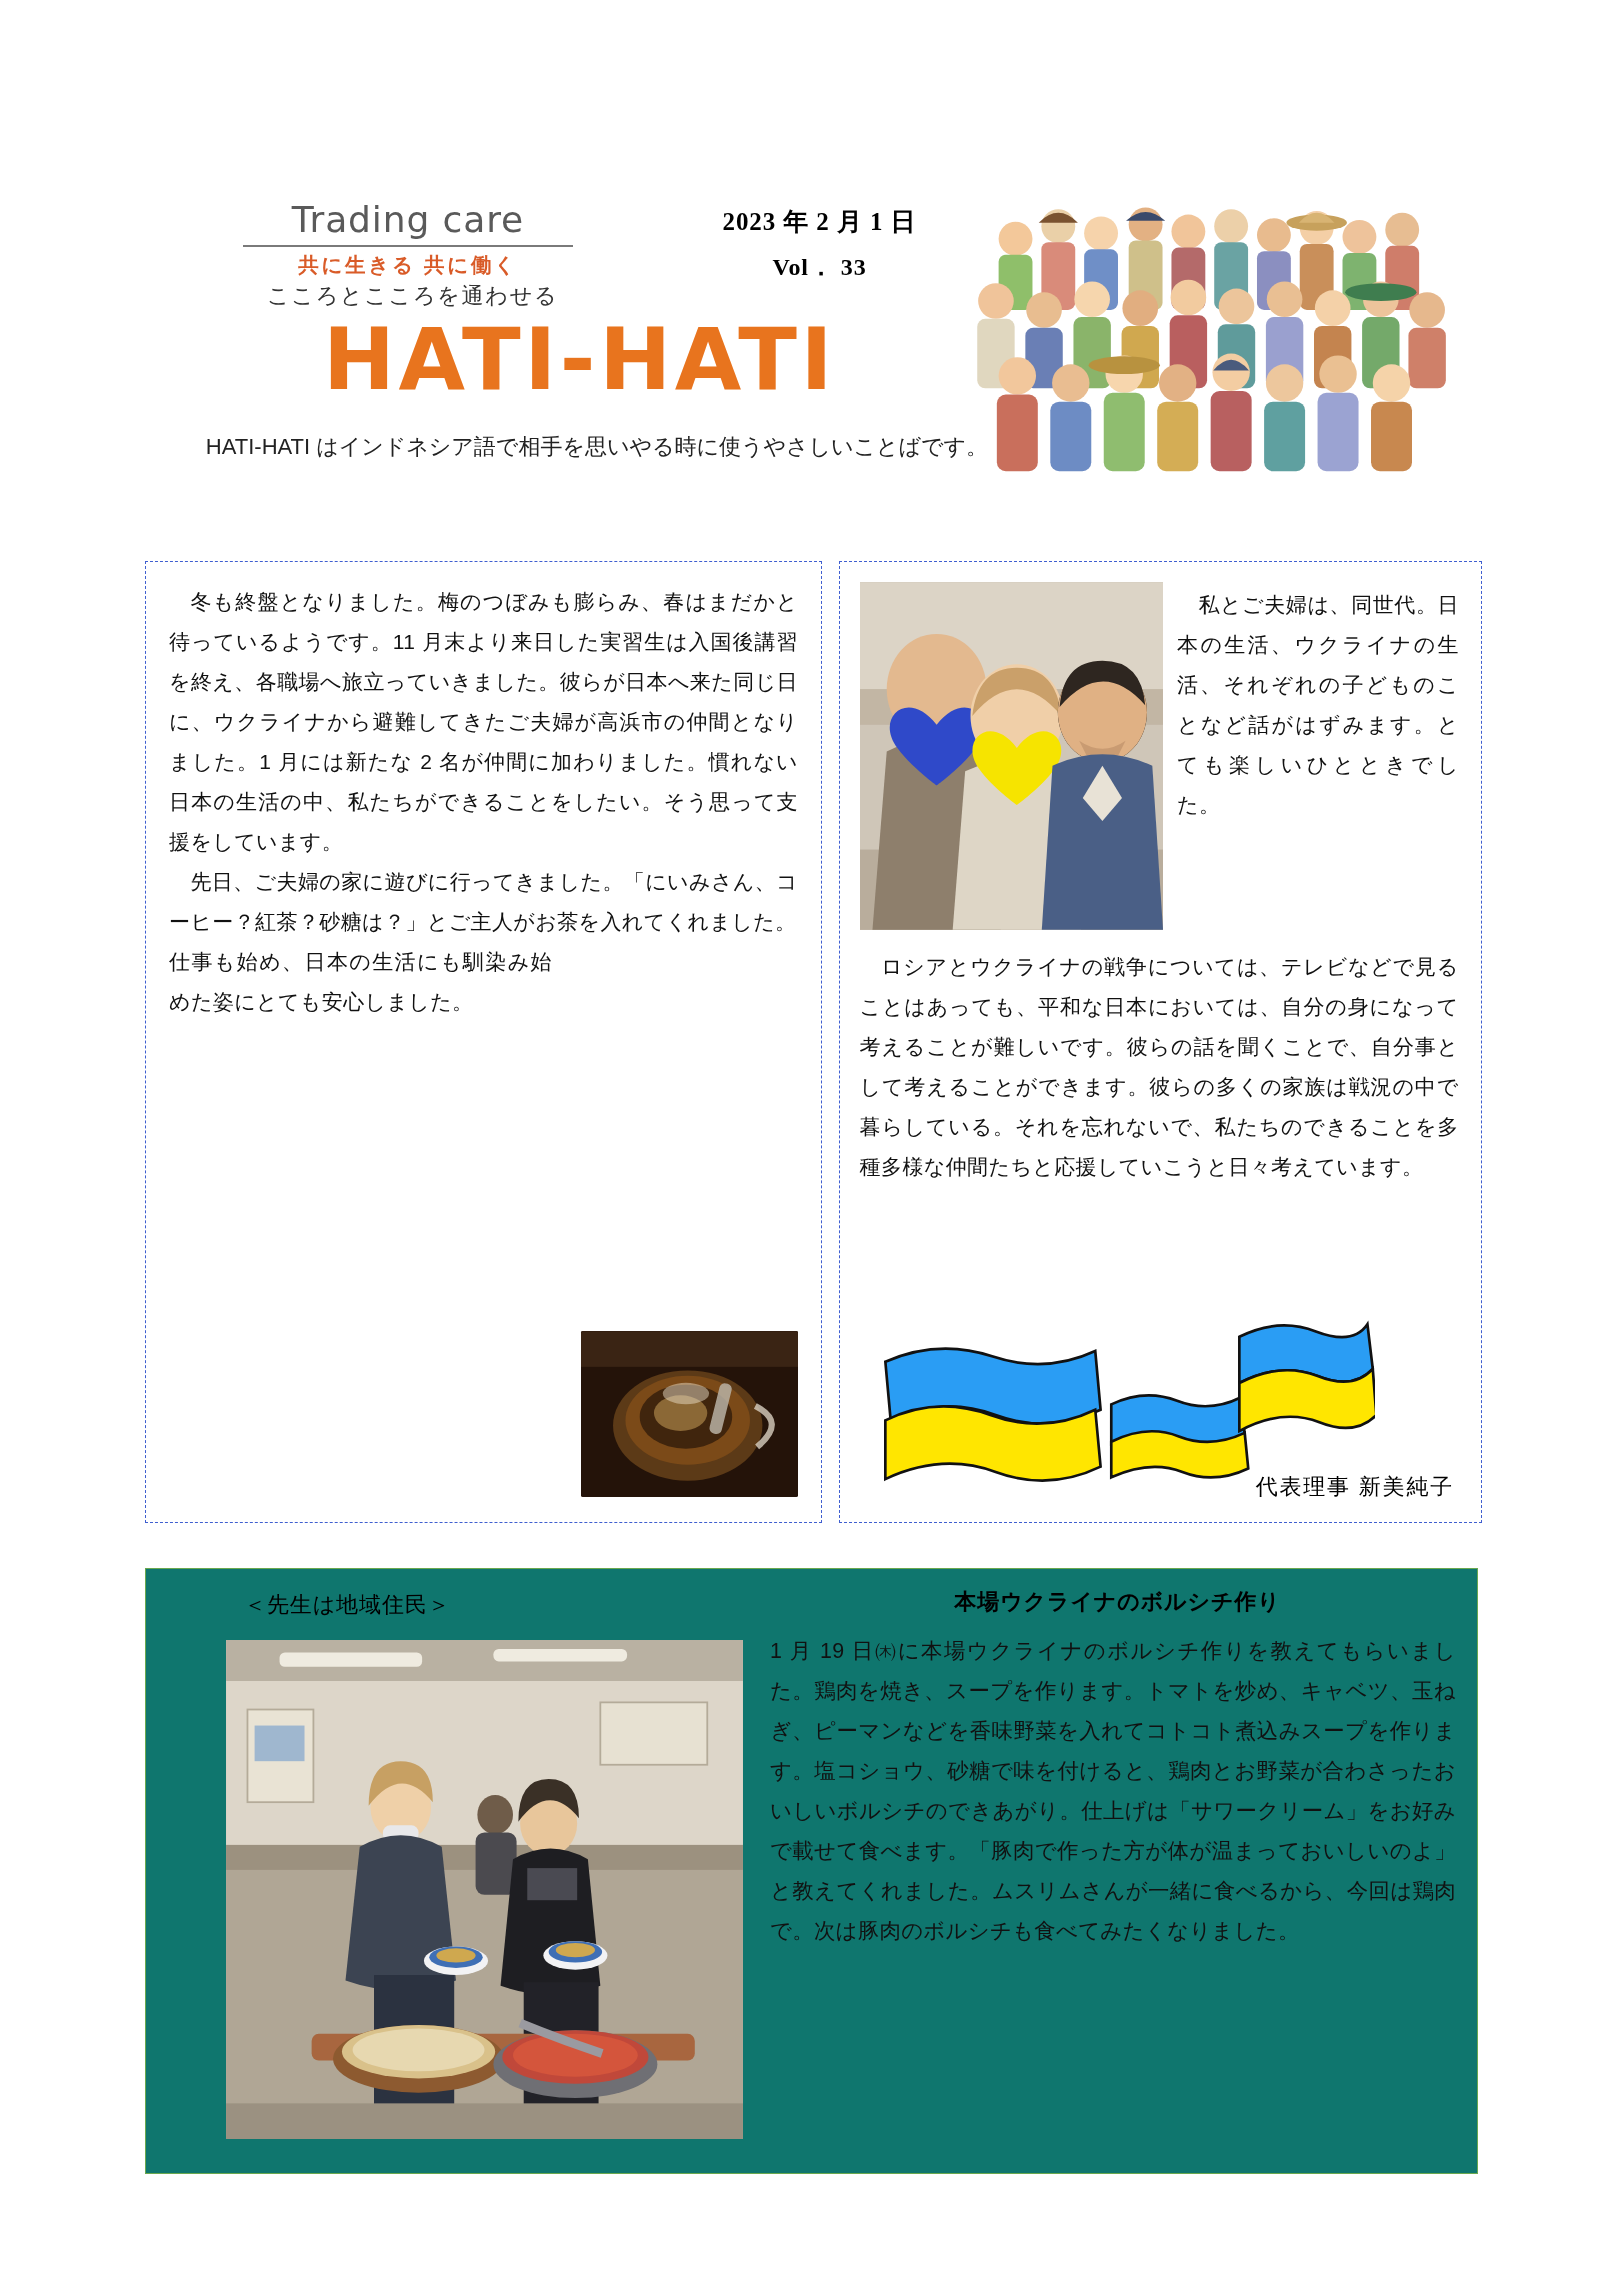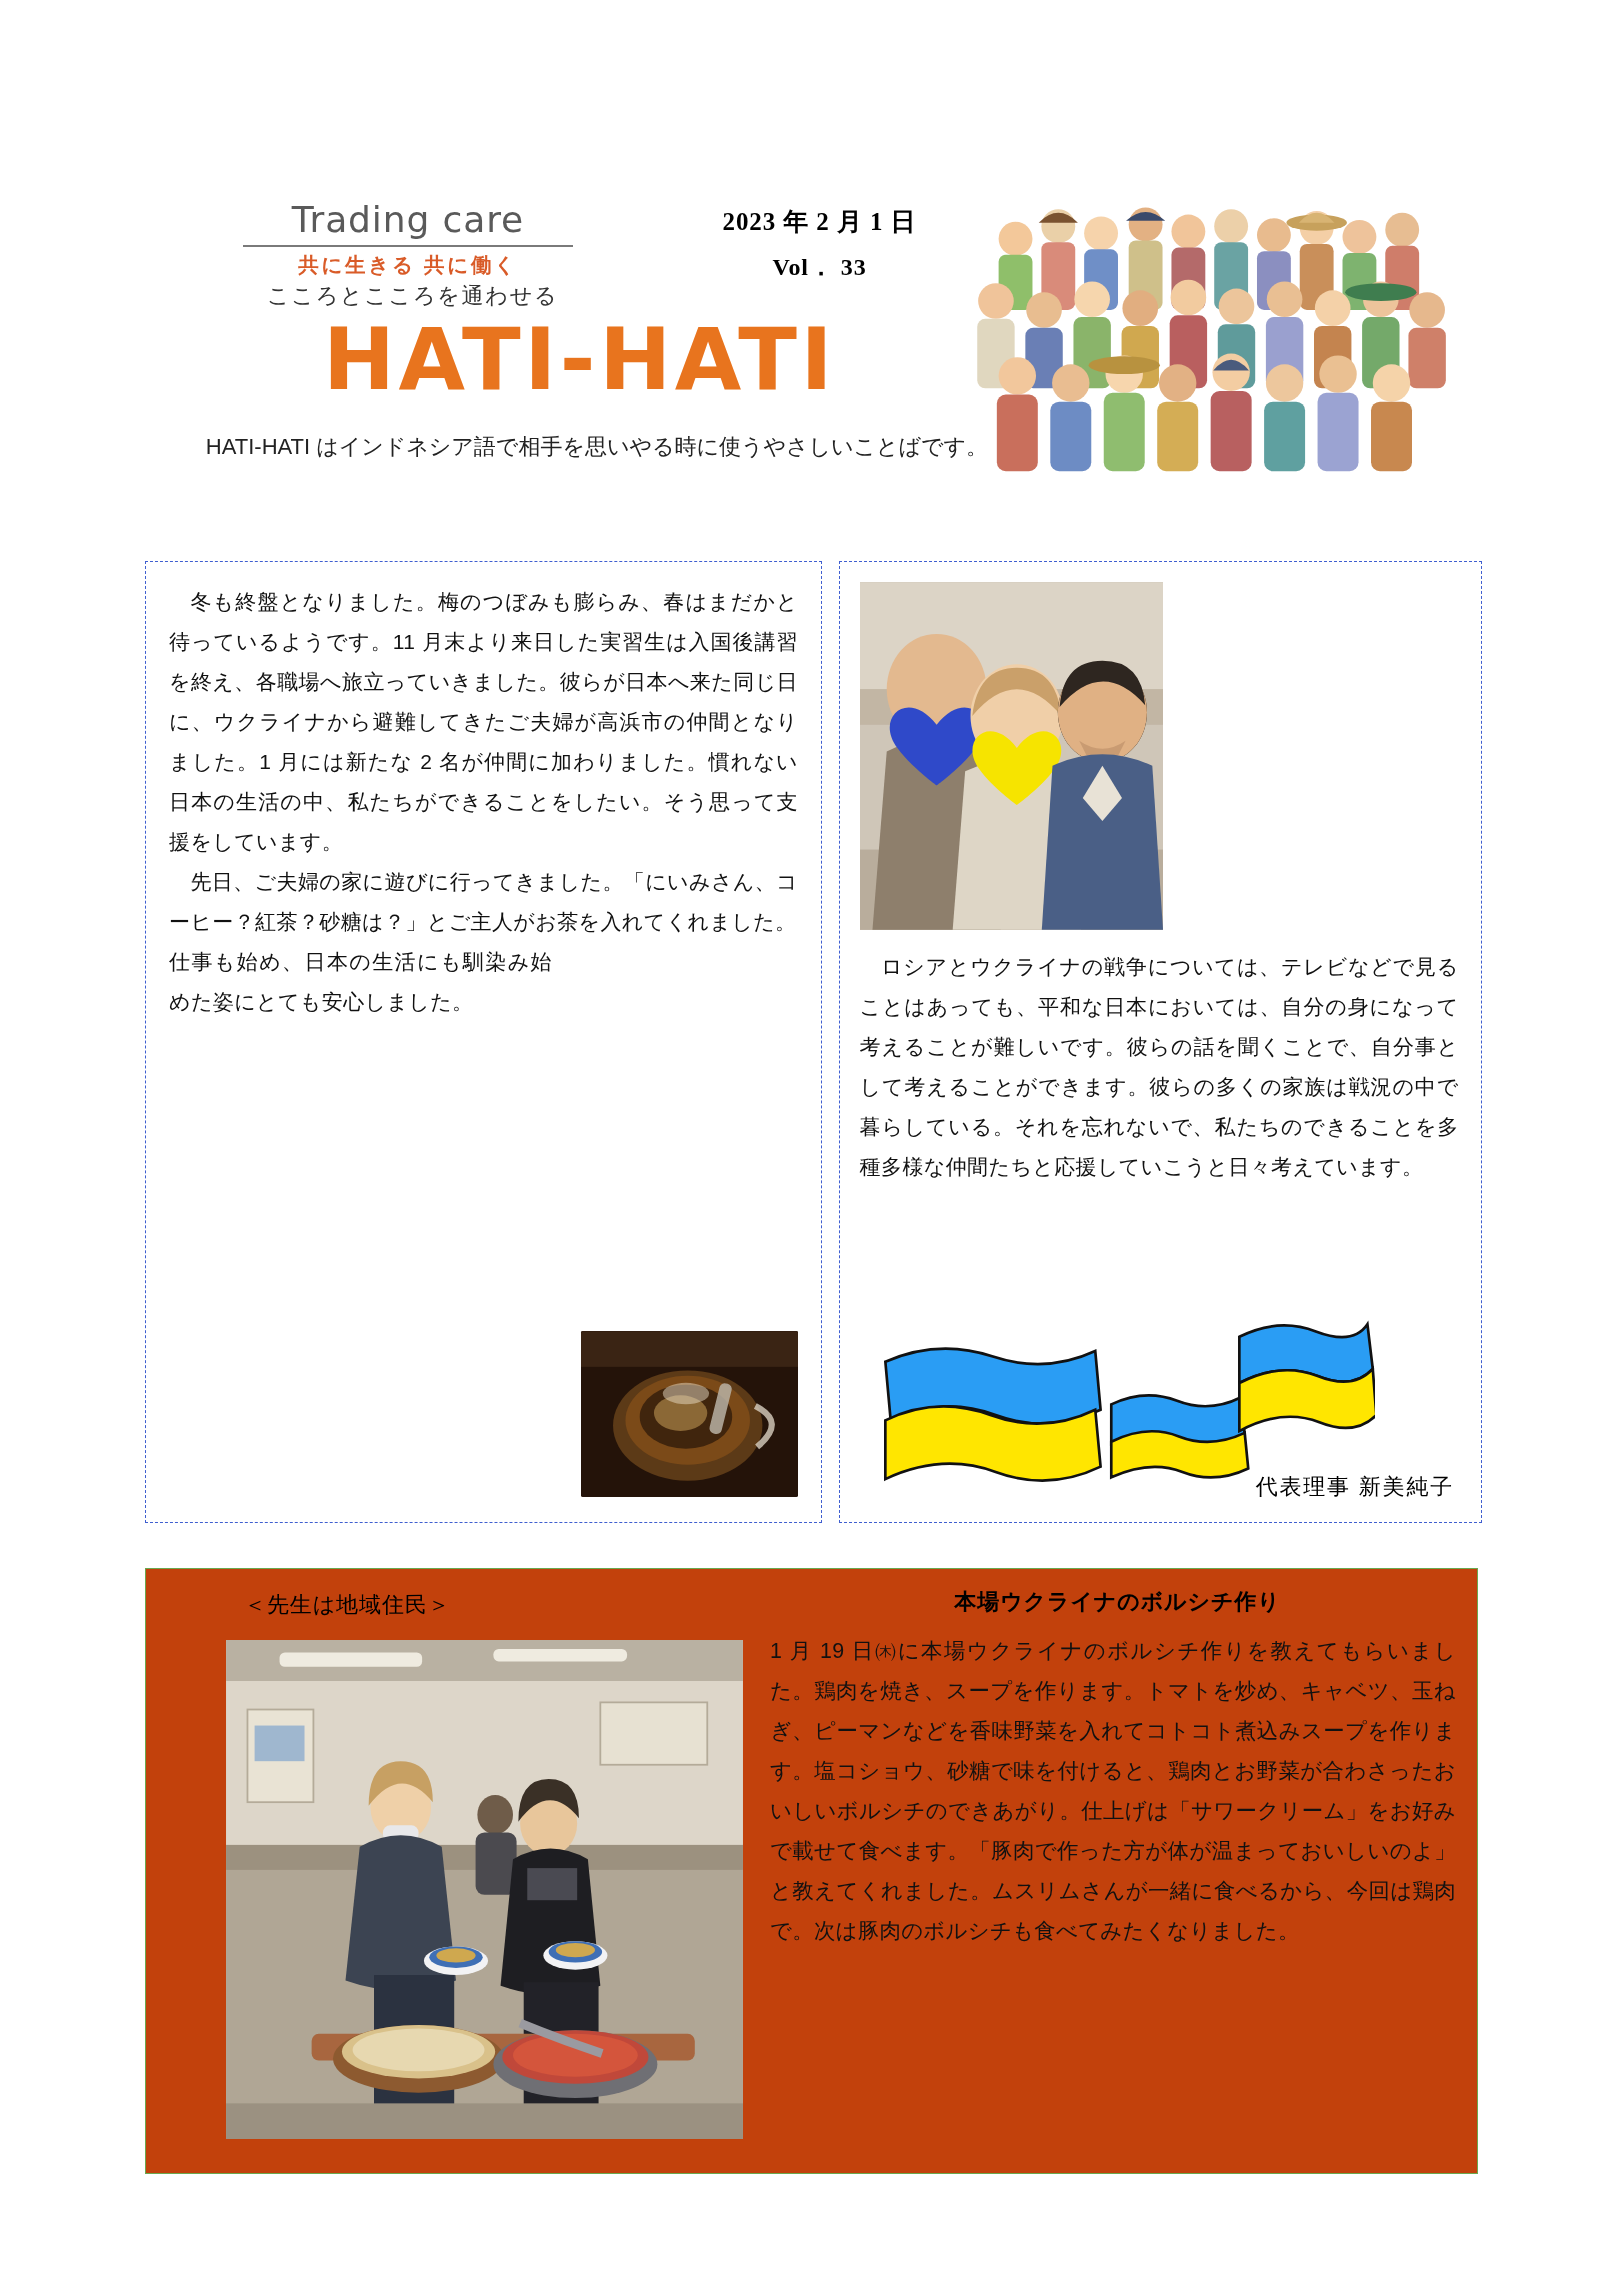--- a/index.html
+++ b/index.html
@@ -183,21 +183,21 @@
   }
 
   
   #bottom-box {
     position: absolute;
     left: 145px; top: 1568px;
     width: 1333px;
     height: 606px;
     border: 1.8px solid #6aa84f;
     box-sizing: border-box;
-    background: #c2410c;
+    background: #0f766e;
   }
   .bb-caption {
     position: absolute;
     left: 98px; top: 21.4px;
     font-size: 22px;
     letter-spacing: 0.9px;
     color: #000;
   }
   .bb-title {
     position: absolute;
@@ -376,20 +376,21 @@
 
         <ellipse cx="272" cy="146" rx="50" ry="56" fill="#e5b храм88"></ellipse>
         <ellipse cx="272" cy="146" rx="50" ry="56" fill="#e0b184"></ellipse>
         <path d="M224 140 q48 -56 96 -2 q-4 -50 -48 -50 q-44 0 -48 52z" fill="#2e2620"></path>
         <path d="M246 178 q26 18 52 0 l-8 16 q-18 12 -36 0 z" fill="#c99b72"></path>
         <path d="M216 206 q56 -26 112 0 l12 184 h-136 z" fill="#4a5f86"></path>
         <path d="M272 206 l-22 36 l22 26 l22 -26 z" fill="#e8e2d6"></path>
       </svg>
     </div>
 
+    <div class="rc-text-top body-text indent">私とご夫婦は、同世代。日本の生活、ウクライナの生活、それぞれの子どものことなど話がはずみます。とても楽しいひとときでした。</div>
     <div class="rc-text-bottom body-text indent">ロシアとウクライナの戦争については、テレビなどで見ることはあっても、平和な日本においては、自分の身になって考えることが難しいです。彼らの話を聞くことで、自分事として考えることができます。彼らの多くの家族は戦況の中で暮らしている。それを忘れないで、私たちのできることを多種多様な仲間たちと応援していこうと日々考えています。</div>
 
     <div class="flags">
       <svg width="499" height="169" viewBox="0 0 560 190" xmlns="http://www.w3.org/2000/svg">
 
         <g>
           <path d="M10 48 q60 -26 120 -6 q60 20 116 -6 l6 66 q-58 28 -118 6 q-60 -22 -118 6 z" fill="#2a9df4" stroke="#111" stroke-width="3"></path>
           <path d="M10 114 q58 -28 118 -6 q60 22 118 -6 l6 64 q-58 28 -118 6 q-60 -22 -124 8 z" fill="#ffe600" stroke="#111" stroke-width="3"></path>
         </g>
 

